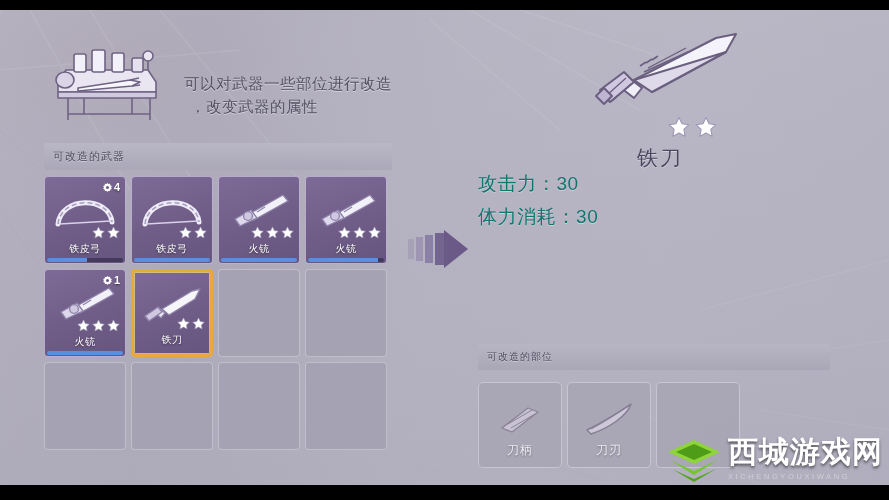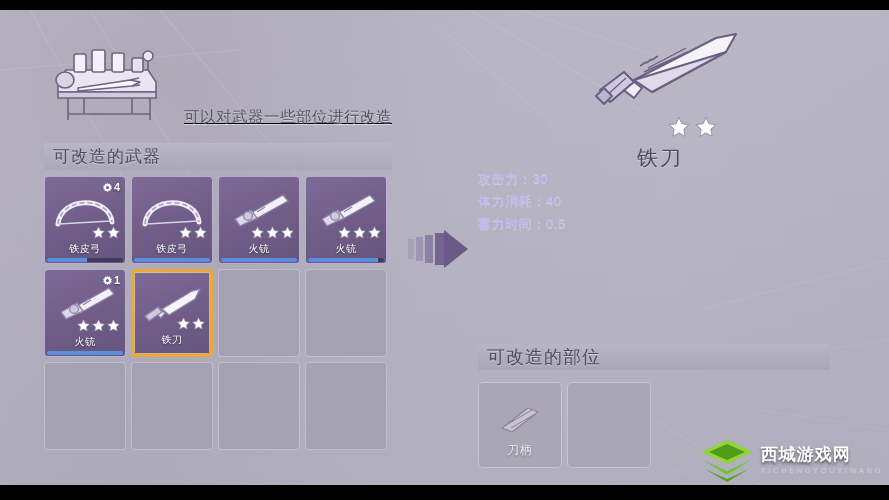--- a/index.html
+++ b/index.html
@@ -38,41 +38,41 @@
     position: absolute; left: 0; top: 10px; width: 889px; height: 475px;
     background: linear-gradient(180deg, rgba(186,184,198,.55), rgba(176,174,190,.72));
   }
   .letterbox { position: absolute; left: 0; width: 889px; background: #000; z-index: 60; }
   .lb-top { top: 0; height: 10px; }
   .lb-bot { bottom: 0; height: 15px; }
 
   
   .hint-row {
     position: absolute; left: 44px; top: 40px;
-    display: flex; align-items: flex-end; gap: 14px; text-decoration: underline;
+    display: flex; align-items: center; gap: 14px;
   }
   .bench-icon { width: 126px; height: 88px; flex: 0 0 auto; }
   .hint-text {
     margin-top: 22px;
     font-size: 15.5px; line-height: 1.5;
     color: #545064; letter-spacing: .5px;
     text-shadow: 0 1px 0 rgba(255,255,255,.45);
     max-width: 240px;
   }
   .hint-text .l2 { display:block; text-indent: 6px; }
 
   
   .left-panel { position: absolute; left: 44px; top: 143px; width: 348px; }
   .panel-head {
     height: 27px; width: 100%;
     background: linear-gradient(180deg, rgba(186,183,198,.92), rgba(170,167,184,.90));
     border-radius: 2px;
     display: flex; align-items: center;
     padding-left: 9px;
-    color: #4e4a5e; font-size: 17px; letter-spacing: 1px;
+    color: #4e4a5e; font-size: 11px; letter-spacing: 1px;
     text-shadow: 0 1px 0 rgba(255,255,255,.4);
   }
   .grid {
     margin-top: 6px;
     display: grid;
     grid-template-columns: repeat(4, 82px);
     grid-auto-rows: 88px;
     gap: 5px;
   }
   .slot {
@@ -125,32 +125,32 @@
   .hero-stars { position: absolute; left: 108px; top: 94px; display: flex; gap: 5px; }
   .hero-name {
     position: absolute; left: 0; top: 122px; width: 200px;
     text-align: center; font-size: 21px; color: #4b4760;
     letter-spacing: 2px; text-shadow: 0 1px 0 rgba(255,255,255,.4);
   }
 
   
   .stats { position: absolute; left: 478px; top: 168px; }
   .stats div {
-    font-size: 13px; line-height: 1.72; color: #c4b5fd;
+    font-size: 19px; line-height: 1.72; color: #0f766e;
     letter-spacing: .6px; text-shadow: 0 1px 0 rgba(255,255,255,.35);
   }
 
   
   .parts-panel { position: absolute; left: 478px; top: 344px; width: 352px; }
   .parts-head {
     height: 26px; width: 100%;
     background: linear-gradient(180deg, rgba(184,181,196,.92), rgba(168,165,182,.90));
     border-radius: 2px;
     display: flex; align-items: center; padding-left: 9px;
-    color: #4e4a5e; font-size: 18px; letter-spacing: 1px;
+    color: #4e4a5e; font-size: 10px; letter-spacing: 1px;
     text-shadow: 0 1px 0 rgba(255,255,255,.4);
   }
   .parts-grid {
     margin-top: 12px;
     display: grid; grid-template-columns: repeat(4, 84px); gap: 5px;
   }
   .part-slot {
     position: relative; height: 86px;
     background: rgba(167,164,179,.85);
     border: 1px solid rgba(255,255,255,.35);
@@ -171,22 +171,22 @@
     background: radial-gradient(circle at 35% 32%, #ff7d8e, #e0293f 70%);
     box-shadow: 0 0 3px rgba(220,40,60,.7);
   }
 
   
   .watermark {
     position: absolute; right: 6px; bottom: 18px;
     display: flex; align-items: center; gap: 6px; z-index: 50;
   }
   .wm-text { display: flex; flex-direction: column; align-items: flex-start; }
-  .wm-cn { font-size: 17px; font-weight: bold; color: #fff; letter-spacing: 1px;
-           text-shadow: 0 2px 3px rgba(0,0,0,.55); line-height: 1; }
+  .wm-cn { font-size: 30px; font-weight: bold; color: #fff; letter-spacing: 1px;
+           text-shadow: 0 2px 3px rgba(0,0,0,.55); line-height: 1; font-family: Liberation Mono, monospace; }
   .wm-en { font-size: 7.5px; color: #cfcfd4; letter-spacing: 2.6px; margin-top: 3px; }
 </style>
 </head>
 <body>
 
 <div id="stage">
 
   <div class="bg"></div>
   <div class="bg-scene"></div>
   <svg class="bg-lines" viewBox="0 0 889 475" preserveAspectRatio="none">
@@ -216,20 +216,21 @@
         <circle cx="104" cy="16" r="5" fill="#e9e6f2"></circle>
         <path d="M104 21 L104 30" fill="none"></path>
         <path d="M24 58 L24 80 M106 58 L106 80 M40 58 L40 74 M88 58 L88 74" fill="none"></path>
         <path d="M24 74 L106 74" fill="none"></path>
         <path d="M34 48 L86 40 L96 42 L88 46 L34 51 Z" fill="#f7f6fb"></path>
         <path d="M86 40 L95 38 M88 46 L96 45" fill="none"></path>
       </g>
     </svg>
     <div class="hint-text">
       <span>可以对武器一些部位进行改造</span>
+      <span class="l2">，改变武器的属性</span>
     </div>
   </div>
 
   <div class="left-panel">
     <div class="panel-head">可改造的武器</div>
     <div class="grid" id="weapon-grid">
         <div class="slot filled">
           <div class="gear-badge">
             <svg width="11" height="11" viewBox="0 0 24 24">
               <path d="M12 2 L14.2 4.6 L17.6 4 L18.2 7.4 L21.4 8.8 L19.8 11.9 L21.4 15 L18.2 16.4 L17.6 19.8 L14.2 19.2 L12 21.8 L9.8 19.2 L6.4 19.8 L5.8 16.4 L2.6 15 L4.2 11.9 L2.6 8.8 L5.8 7.4 L6.4 4 L9.8 4.6 Z" fill="#fff"></path>
@@ -422,37 +423,47 @@
         </svg>
         <svg width="22" height="22" viewBox="0 0 24 24">
           <path d="M12 1.6 L15.3 8.5 L22.8 9.5 L17.3 14.7 L18.7 22.2 L12 18.6 L5.3 22.2 L6.7 14.7 L1.2 9.5 L8.7 8.5 Z" fill="#ffffff" stroke="#9c93b5" stroke-width="1.1" stroke-linejoin="round"></path>
         </svg>
       </div>
     <div class="hero-name">铁刀</div>
   </div>
 
   <div class="stats" id="stats-list">
       <div>攻击力：30</div>
-      <div>体力消耗：40</div>
-      <div>蓄力时间：0.5</div>
+      <div>体力消耗：30</div>
     </div>
 
   <div class="parts-panel">
     <div class="parts-head">可改造的部位</div>
     <div class="parts-grid" id="parts-grid">
         <div class="part-slot">
           <div class="part-art">
             <svg width="52" height="40" viewBox="0 0 52 40">
               <g stroke="#8b8298" stroke-width="1.3" fill="#c8c3d3" stroke-linejoin="round">
                 <path d="M8 30 L34 10 L44 14 L18 34 Z"></path>
                 <path d="M14 26 L38 12 M17 30 L41 16" stroke-width="1"></path>
               </g>
             </svg>
           </div>
           <div class="part-name">刀柄</div>
+        </div>
+        <div class="part-slot">
+          <div class="part-art">
+            <svg width="56" height="40" viewBox="0 0 56 40">
+              <g stroke="#857c94" stroke-width="1.4" stroke-linejoin="round">
+                <path d="M6 32 C18 26, 38 14, 50 6 C46 18, 28 30, 10 36 Z" fill="#cdc8d8"></path>
+                <path d="M10 31 C22 25, 40 13, 48 8" fill="none" stroke-width="1"></path>
+              </g>
+            </svg>
+          </div>
+          <div class="part-name">刀刃</div>
         </div>
         <div class="part-slot"></div>
       </div>
   </div>
 
   <div class="watermark">
     <svg width="56" height="44" viewBox="0 0 56 44">
       <path d="M28 2 L54 14 L28 26 L2 14 Z" fill="#8fd43a"></path>
       <path d="M28 6 L46 14 L28 22 L10 14 Z" fill="#4f9c18"></path>
       <path d="M4 22 L28 33 L52 22 L28 37 Z" fill="#73c62e"></path>

